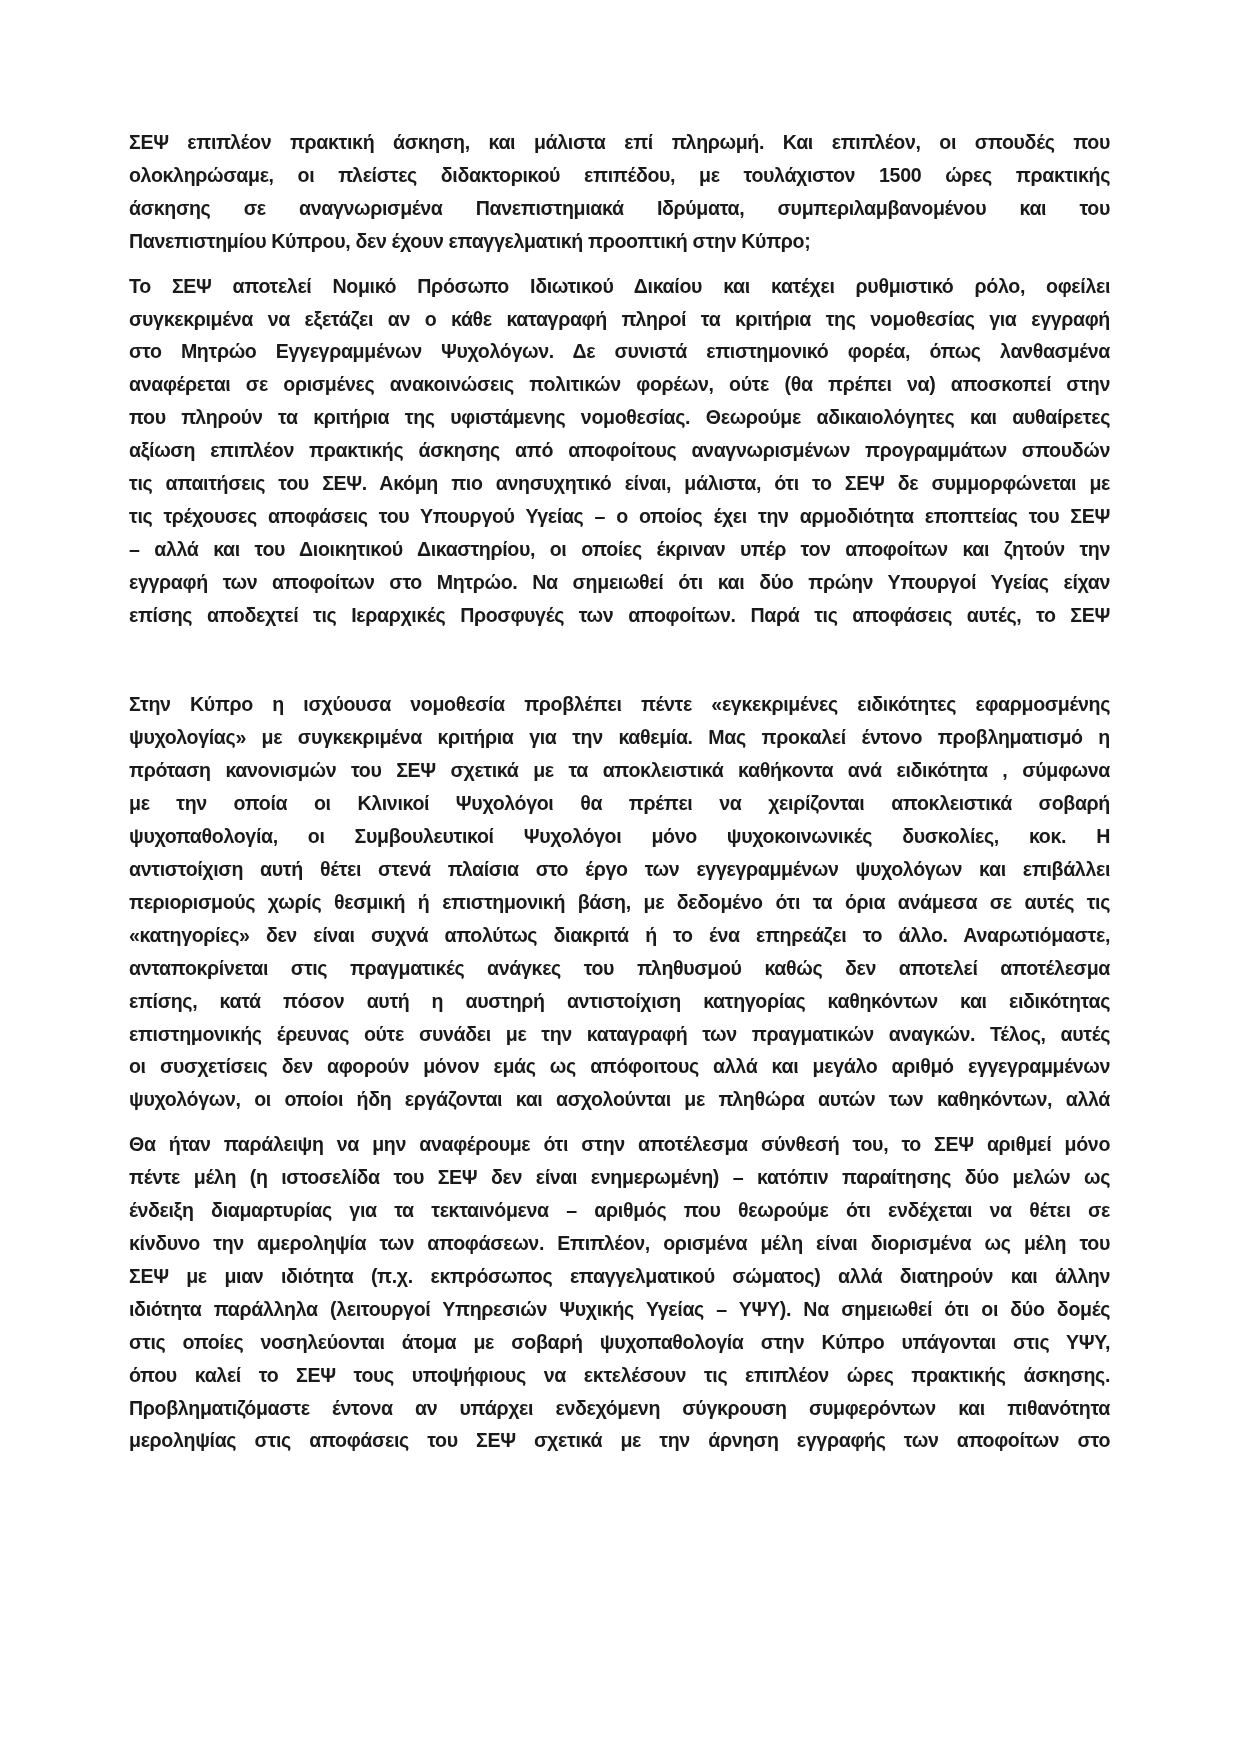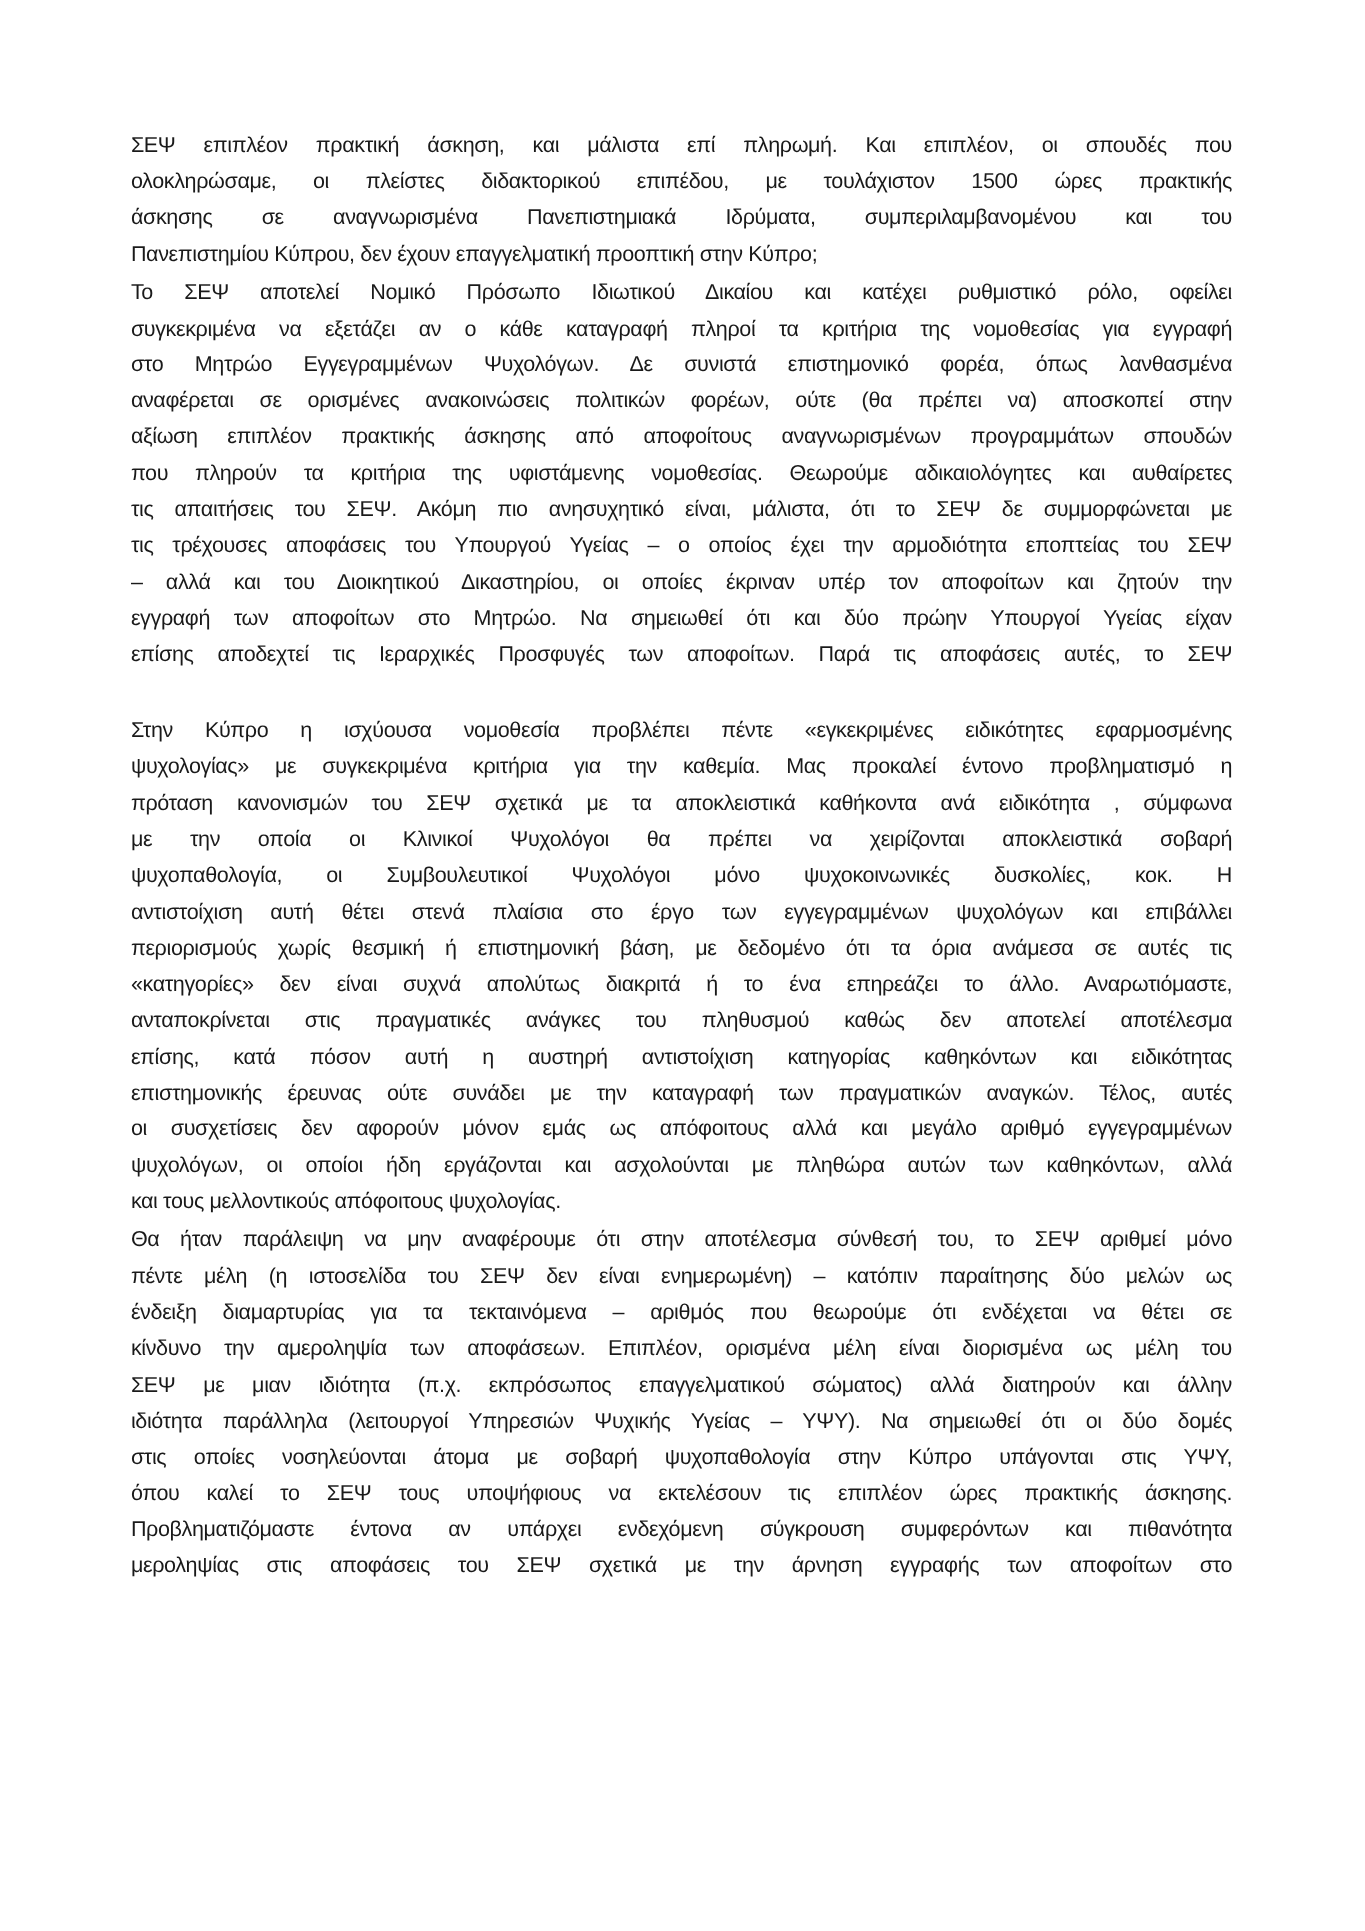--- a/index.html
+++ b/index.html
@@ -19,24 +19,25 @@
       top: 114px;
       width: 1005px;
       color: #1a1a1a;
       font-family: "Liberation Sans", "DejaVu Sans", sans-serif;
       font-size: 19.6px;
       line-height: 32.9px;
       letter-spacing: -0.35px;
       word-spacing: 0px;
     }
     .para {
-      margin: 2px;
+      margin: 12px;
       text-align: justify;
       text-align-last: left;
       hyphens: none;
+      font-weight: bold;
     }
     .gap {
       height: 32.9px;
     }
     .line {
       display: block;
       text-align: justify;
       text-align-last: justify;
       white-space: nowrap;
       overflow: visible;
@@ -55,22 +56,22 @@
     <span class="line">ολοκληρώσαμε, οι πλείστες διδακτορικού επιπέδου, με τουλάχιστον 1500 ώρες πρακτικής</span>
     <span class="line">άσκησης σε αναγνωρισμένα Πανεπιστημιακά Ιδρύματα, συμπεριλαμβανομένου και του</span>
     <span class="line last">Πανεπιστημίου Κύπρου, δεν έχουν επαγγελματική προοπτική στην Κύπρο;</span>
   </div>
 
   <div class="para">
     <span class="line">Το ΣΕΨ αποτελεί Νομικό Πρόσωπο Ιδιωτικού Δικαίου και κατέχει ρυθμιστικό ρόλο, οφείλει</span>
     <span class="line">συγκεκριμένα να εξετάζει αν ο κάθε καταγραφή πληροί τα κριτήρια της νομοθεσίας για εγγραφή</span>
     <span class="line">στο Μητρώο Εγγεγραμμένων Ψυχολόγων. Δε συνιστά επιστημονικό φορέα, όπως λανθασμένα</span>
     <span class="line">αναφέρεται σε ορισμένες ανακοινώσεις πολιτικών φορέων, ούτε (θα πρέπει να) αποσκοπεί στην</span>
+    <span class="line">που πληρούν τα κριτήρια της υφιστάμενης νομοθεσίας. Θεωρούμε αδικαιολόγητες και αυθαίρετες</span>
     <span class="line">αξίωση επιπλέον πρακτικής άσκησης από αποφοίτους αναγνωρισμένων προγραμμάτων σπουδών</span>
-    <span class="line">που πληρούν τα κριτήρια της υφιστάμενης νομοθεσίας. Θεωρούμε αδικαιολόγητες και αυθαίρετες</span>
     <span class="line">τις απαιτήσεις του ΣΕΨ. Ακόμη πιο ανησυχητικό είναι, μάλιστα, ότι το ΣΕΨ δε συμμορφώνεται με</span>
     <span class="line">τις τρέχουσες αποφάσεις του Υπουργού Υγείας – ο οποίος έχει την αρμοδιότητα εποπτείας του ΣΕΨ</span>
     <span class="line">– αλλά και του Διοικητικού Δικαστηρίου, οι οποίες έκριναν υπέρ τον αποφοίτων και ζητούν την</span>
     <span class="line">εγγραφή των αποφοίτων στο Μητρώο. Να σημειωθεί ότι και δύο πρώην Υπουργοί Υγείας είχαν</span>
     <span class="line">επίσης αποδεχτεί τις Ιεραρχικές Προσφυγές των αποφοίτων. Παρά τις αποφάσεις αυτές, το ΣΕΨ</span>
   </div>
 
   <div class="gap"></div>
 
   <div class="para">
@@ -80,21 +81,20 @@
     <span class="line">με την οποία οι Κλινικοί Ψυχολόγοι θα πρέπει να χειρίζονται αποκλειστικά σοβαρή</span>
     <span class="line">ψυχοπαθολογία, οι Συμβουλευτικοί Ψυχολόγοι μόνο ψυχοκοινωνικές δυσκολίες, κοκ. Η</span>
     <span class="line">αντιστοίχιση αυτή θέτει στενά πλαίσια στο έργο των εγγεγραμμένων ψυχολόγων και επιβάλλει</span>
     <span class="line">περιορισμούς χωρίς θεσμική ή επιστημονική βάση, με δεδομένο ότι τα όρια ανάμεσα σε αυτές τις</span>
     <span class="line">«κατηγορίες» δεν είναι συχνά απολύτως διακριτά ή το ένα επηρεάζει το άλλο. Αναρωτιόμαστε,</span>
     <span class="line">ανταποκρίνεται στις πραγματικές ανάγκες του πληθυσμού καθώς δεν αποτελεί αποτέλεσμα</span>
     <span class="line">επίσης, κατά πόσον αυτή η αυστηρή αντιστοίχιση κατηγορίας καθηκόντων και ειδικότητας</span>
     <span class="line">επιστημονικής έρευνας ούτε συνάδει με την καταγραφή των πραγματικών αναγκών. Τέλος, αυτές</span>
     <span class="line">οι συσχετίσεις δεν αφορούν μόνον εμάς ως απόφοιτους αλλά και μεγάλο αριθμό εγγεγραμμένων</span>
     <span class="line">ψυχολόγων, οι οποίοι ήδη εργάζονται και ασχολούνται με πληθώρα αυτών των καθηκόντων, αλλά</span>
-    <span class="line last">και τους μελλοντικούς απόφοιτους ψυχολογίας.</span>
   </div>
 
   <div class="para">
     <span class="line">Θα ήταν παράλειψη να μην αναφέρουμε ότι στην αποτέλεσμα σύνθεσή του, το ΣΕΨ αριθμεί μόνο</span>
     <span class="line">πέντε μέλη (η ιστοσελίδα του ΣΕΨ δεν είναι ενημερωμένη) – κατόπιν παραίτησης δύο μελών ως</span>
     <span class="line">ένδειξη διαμαρτυρίας για τα τεκταινόμενα – αριθμός που θεωρούμε ότι ενδέχεται να θέτει σε</span>
     <span class="line">κίνδυνο την αμεροληψία των αποφάσεων. Επιπλέον, ορισμένα μέλη είναι διορισμένα ως μέλη του</span>
     <span class="line">ΣΕΨ με μιαν ιδιότητα (π.χ. εκπρόσωπος επαγγελματικού σώματος) αλλά διατηρούν και άλλην</span>
     <span class="line">ιδιότητα παράλληλα (λειτουργοί Υπηρεσιών Ψυχικής Υγείας – ΥΨΥ). Να σημειωθεί ότι οι δύο δομές</span>
     <span class="line">στις οποίες νοσηλεύονται άτομα με σοβαρή ψυχοπαθολογία στην Κύπρο υπάγονται στις ΥΨΥ,</span>

